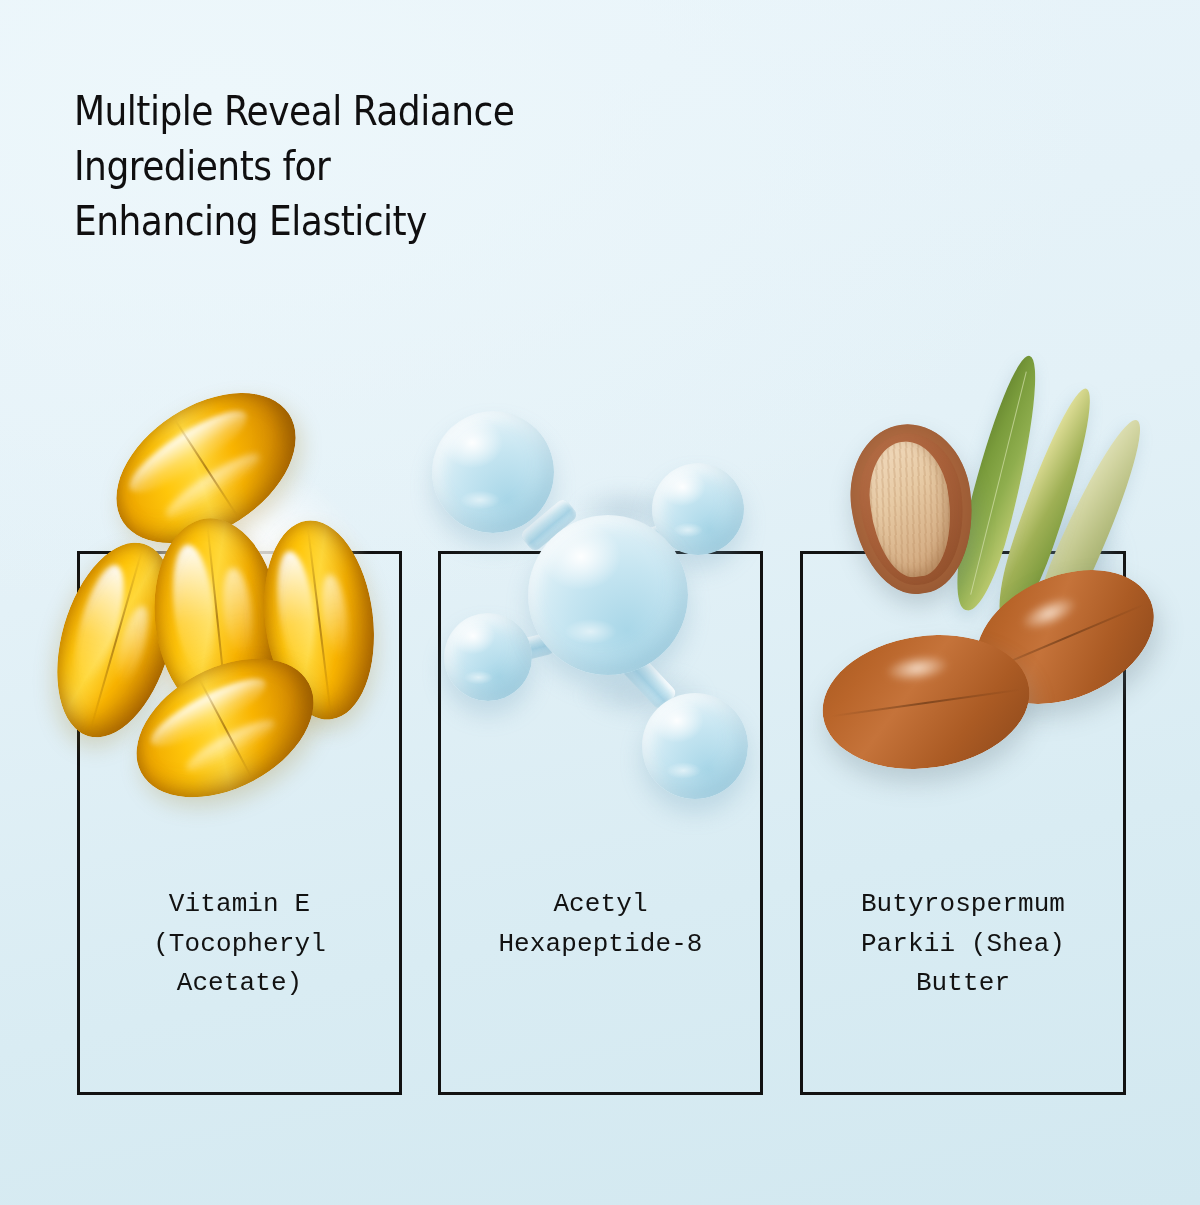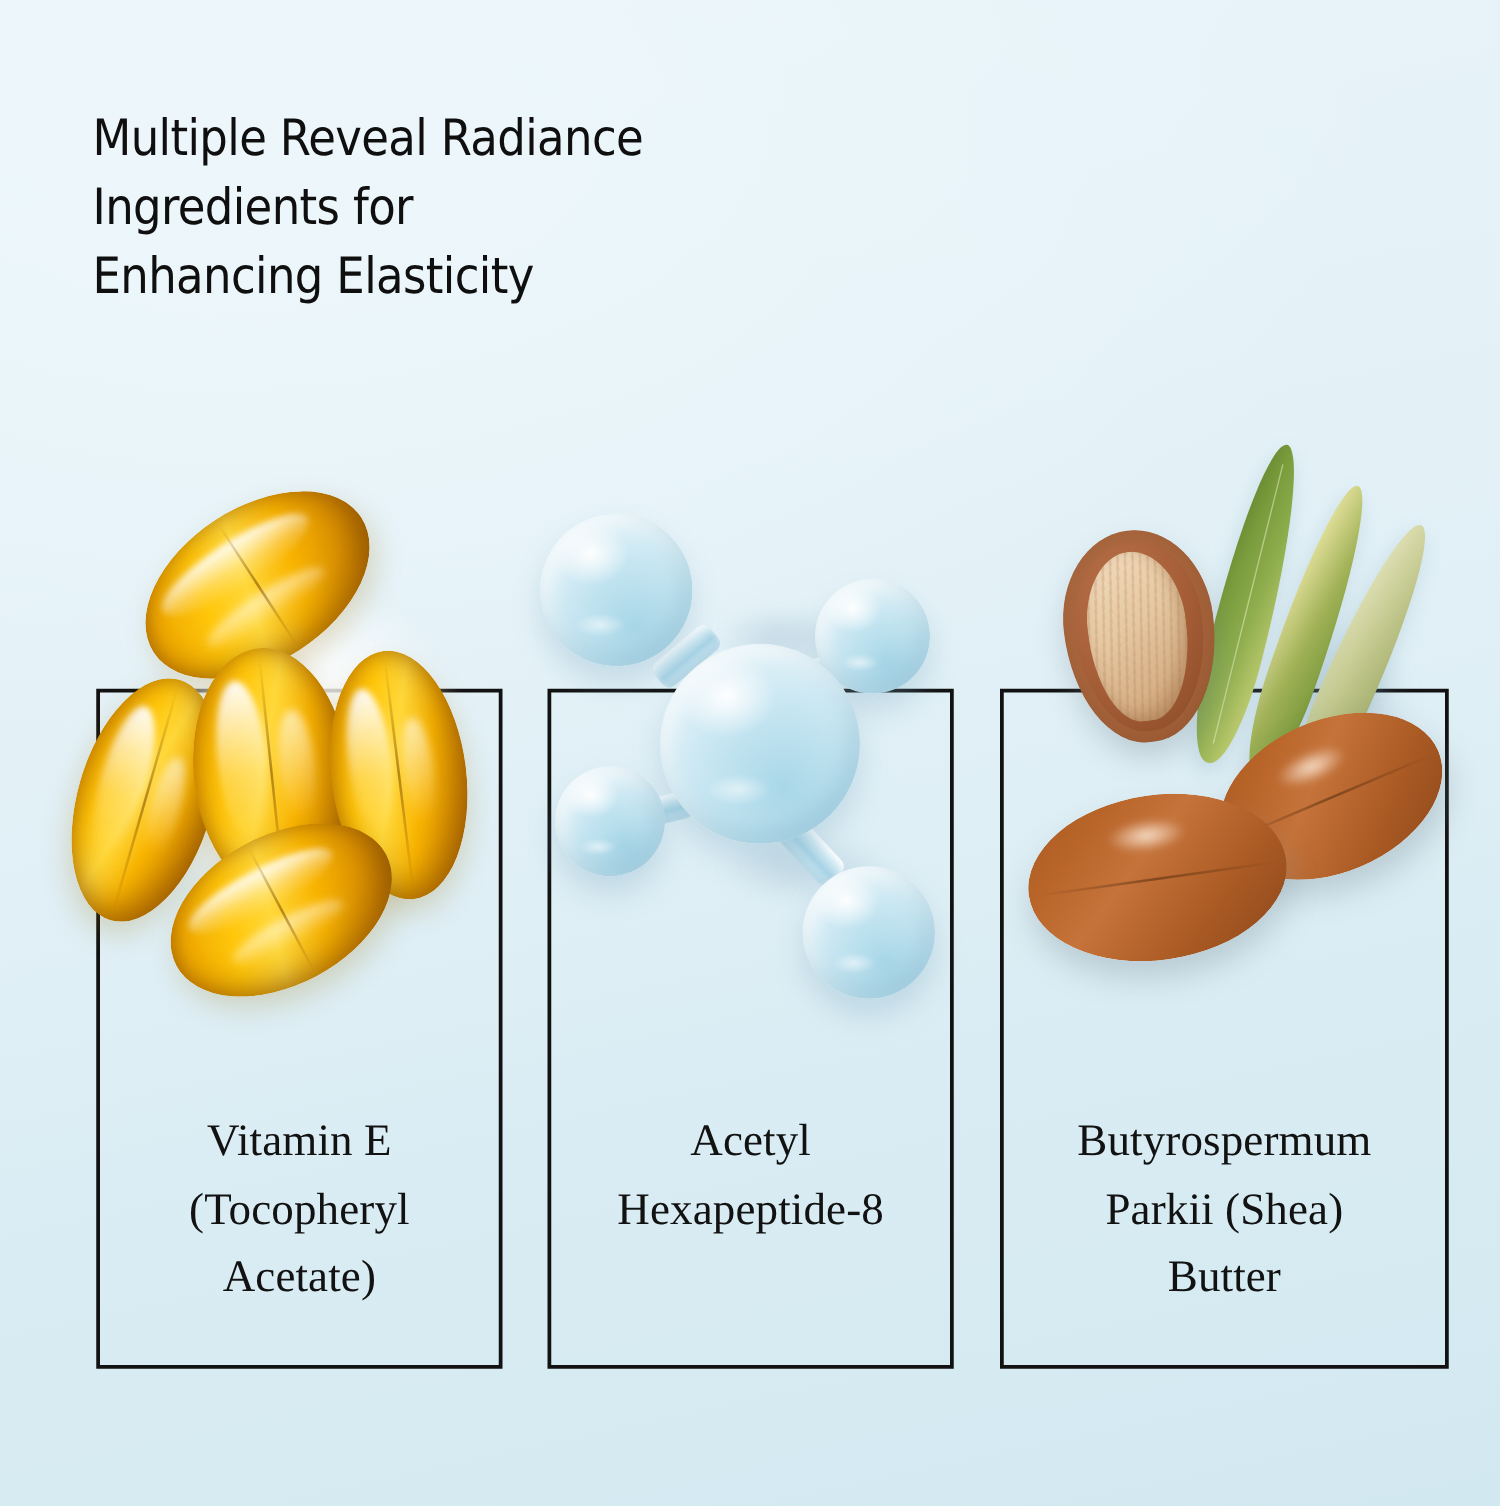--- a/index.html
+++ b/index.html
@@ -28,28 +28,28 @@
   
   .card{
     position:absolute;
     border:3px solid #121212;
     box-sizing:border-box;
     background:transparent;
     z-index:3;
   }
   #card-0{left:77px;  top:551px; width:325px; height:544px;}
   #card-1{left:438px; top:551px; width:325px; height:544px;}
-  #card-2{left:800px; top:551px; width:359px; height:544px;}
+  #card-2{left:800px; top:551px; width:326px; height:544px;}
 
   .caption{
     position:absolute;left:0;right:0;
     text-align:center;
-    font-size:36px;line-height:1.52;
+    font-size:26px;line-height:1.52;
     color:#121212;
-    font-family:Liberation Serif, serif;
+    font-family:Liberation Mono, monospace;
     white-space:pre-line;
     z-index:6;
     letter-spacing:.1px;
   }
   #cap-0{top:331px;}
   #cap-1{top:331px;}
   #cap-2{top:331px;}
 
   
   .art{position:absolute;z-index:4;pointer-events:none;}

